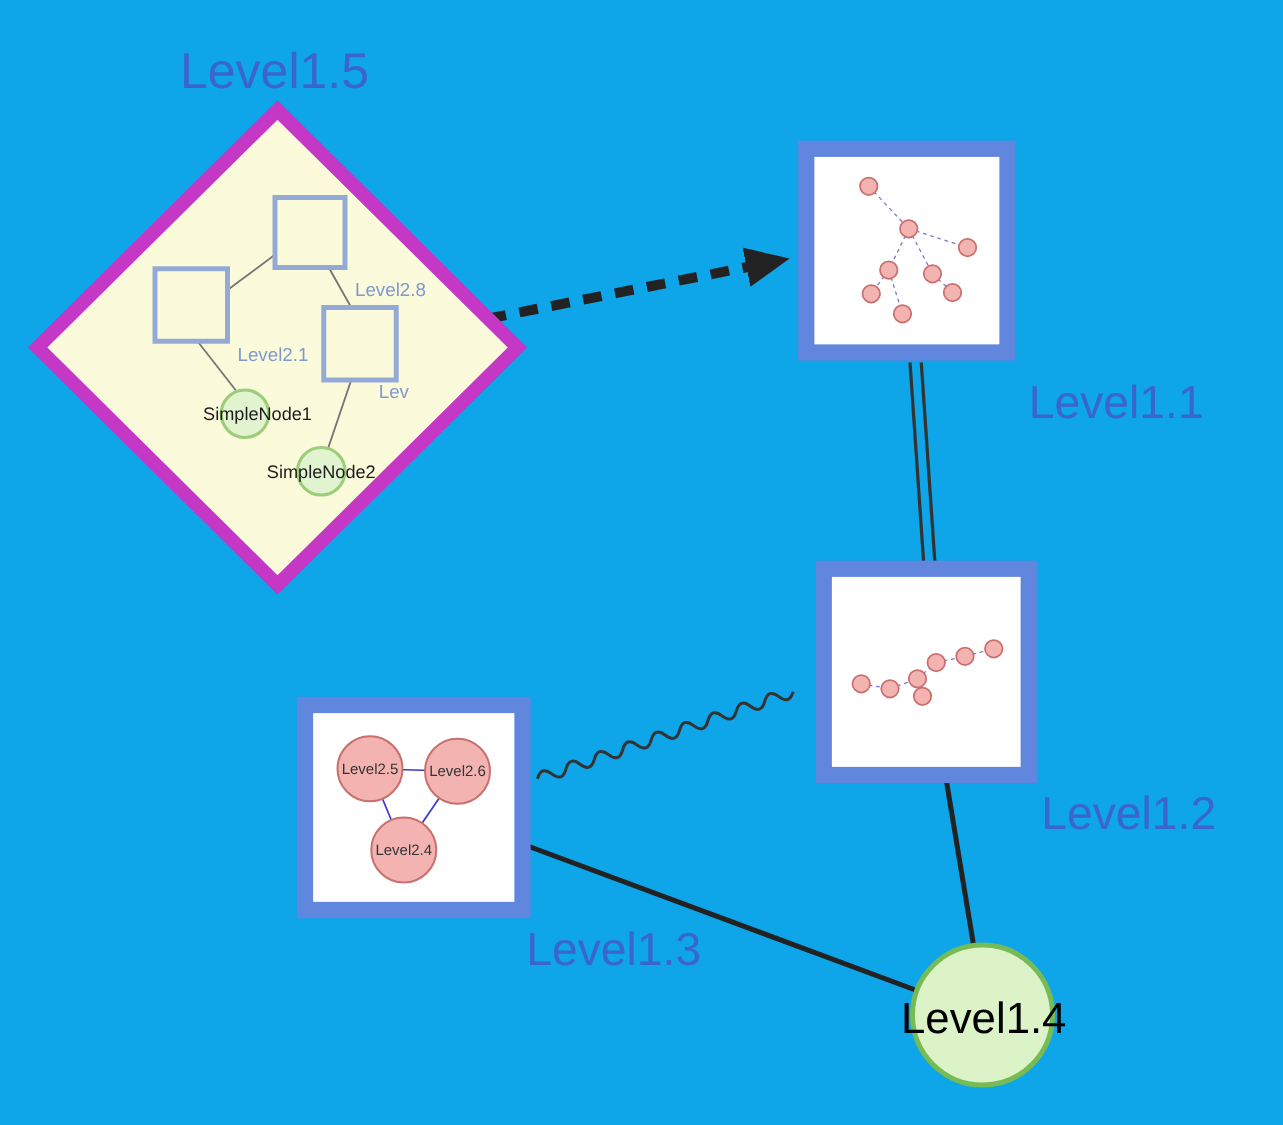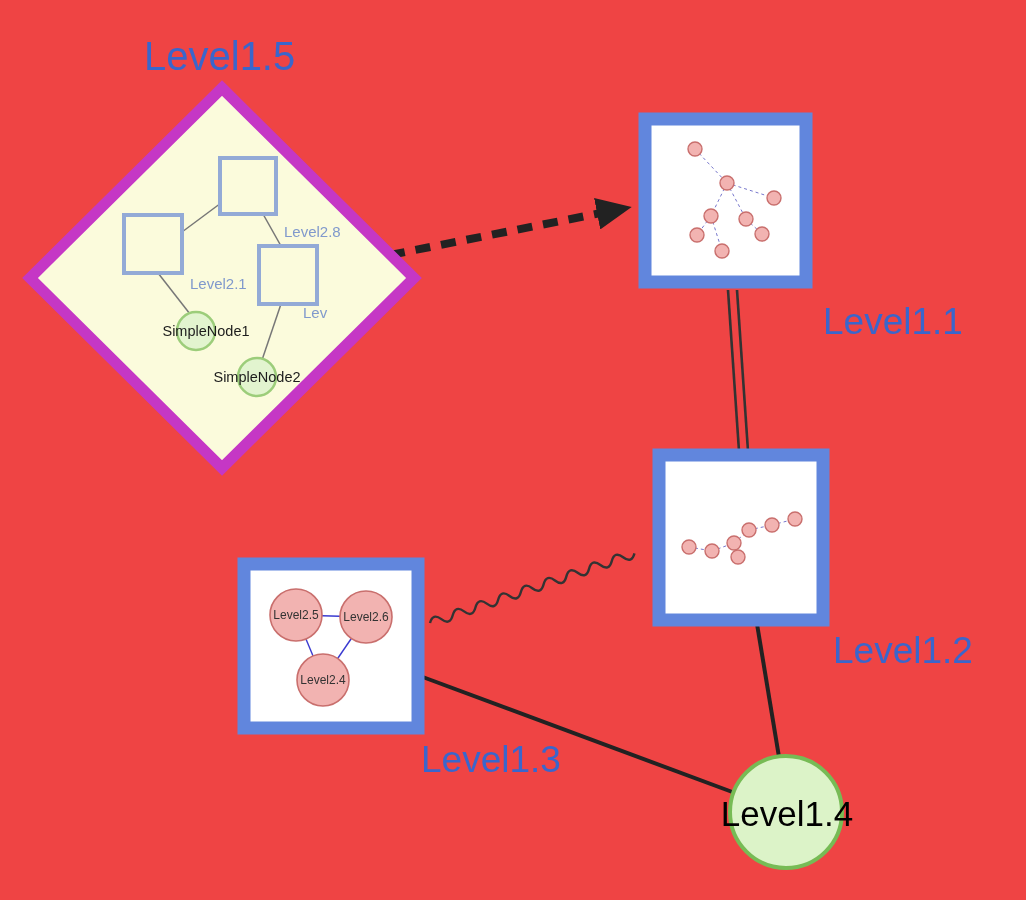--- a/index.html
+++ b/index.html
@@ -4,21 +4,21 @@
 <style>
   html, body {
     margin: 0;
     padding: 0;
     background: #ffffff;
   }
   .canvas-wrap {
     position: relative;
     width: 1026px;
     height: 900px;
-    background: #ef4444;
+    background: #0ea5e9;
     overflow: hidden;
     font-family: "Liberation Sans", sans-serif;
   }
   svg text {
     font-family: "Liberation Sans", sans-serif;
     user-select: none;
   }
   .lbl-top        { fill: #3a66cc; font-size: 37px; }
   .lbl-group      { fill: #3a66cc; font-size: 40px; }
   .lbl-inner      { fill: #8099cc; font-size: 15px; }

